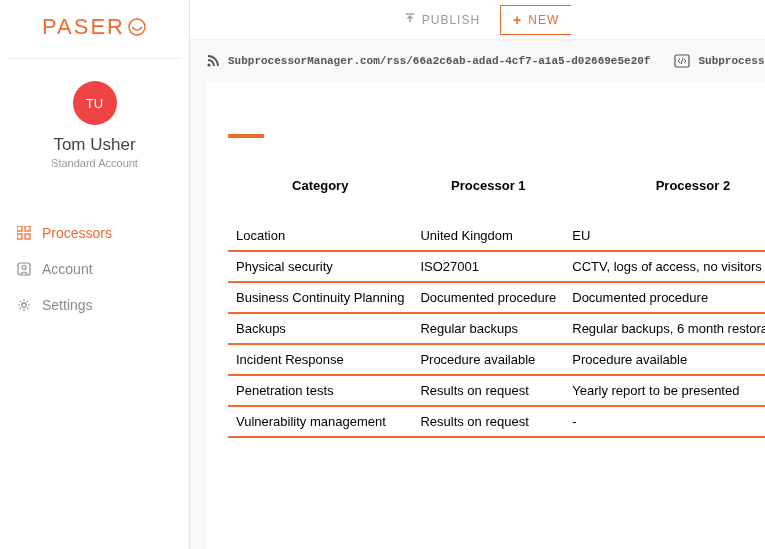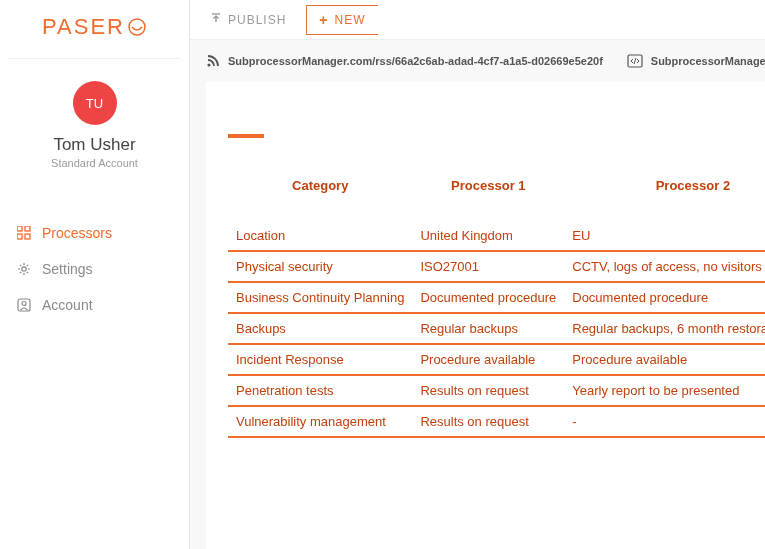--- a/index.html
+++ b/index.html
@@ -15,37 +15,37 @@
     .avatar { width: 44px; height: 44px; border-radius: 50%; background: #ef4444; color: #fff; display: inline-flex; align-items: center; justify-content: center; font-size: 13px; font-weight: 400; }
     .username { margin-top: 10px; font-size: 17px; color: #444; font-weight: 400; }
     .acct-type { font-size: 11px; color: #9a9a9a; margin-top: 2px; }
     .nav { margin-top: 30px; padding: 0 10px; }
     .nav-item { display: flex; align-items: center; padding: 10px 6px; font-size: 14px; color: #8a8a8a; cursor: pointer; }
     .nav-item.active { color: #ef6b2e; }
     .nav-item .icon { width: 16px; height: 16px; margin-right: 10px; display: inline-flex; align-items: center; justify-content: center; }
 
     
     .main { flex: 1; background: #f8f8f8; display: flex; flex-direction: column; overflow: hidden; position: relative; }
-    .topbar { height: 40px; background: #fff; display: flex; align-items: center; justify-content: flex-start; padding: 0 0 0 10px; border-bottom: 1px solid #eee; gap: 10px; }
+    .topbar { height: 40px; background: #fff; display: flex; align-items: center; justify-content: center; padding: 0 0 0 10px; border-bottom: 1px solid #eee; gap: 10px; }
     .publish { display: inline-flex; align-items: center; color: #9a9a9a; font-size: 12px; letter-spacing: 1px; cursor: pointer; padding: 6px 10px; }
     .publish .icon { margin-right: 6px; }
     .new-btn { display: inline-flex; align-items: center; color: #ef6b2e; border: 1px solid #ef6b2e; background: #fff; padding: 6px 12px; font-size: 12px; letter-spacing: 1px; cursor: pointer; border-right: none; }
     .new-btn .plus { margin-right: 6px; font-weight: bold; font-size: 14px; }
 
-    .linkbar { display: flex; align-items: center; background: #f8f8f8; padding: 14px 0 14px 16px; font-size: 11px; color: #555; font-weight: 600; gap: 24px; overflow: hidden; white-space: nowrap; }
+    .linkbar { display: flex; align-items: center; background: #f8f8f8; padding: 14px 0 14px 16px; font-size: 11px; color: #555; font-weight: 600; gap: 24px; overflow: hidden; white-space: nowrap; font-family: Liberation Mono, monospace; }
     .linkbar .link { display: inline-flex; align-items: center; gap: 8px; }
     .linkbar .link svg { flex-shrink: 0; }
 
     .content { background: #fff; margin: 0 0 0 16px; flex: 1; padding: 34px 0 0 22px; overflow: hidden; }
     .content h1 { font-size: 27px; font-weight: 400; color: #333; }
     .underline { width: 36px; height: 4px; background: #ef6b2e; margin-top: 18px; }
 
     .table-wrap { margin-top: 26px; overflow: auto; }
     table { border-collapse: collapse; width: 100%; min-width: 560px; }
-    th, td { font-size: 13px; text-align: left; padding: 7px 8px; border-bottom: 2px solid #ef6b2e; color: #c2410c; font-weight: 400; }
+    th, td { font-size: 13px; text-align: left; padding: 7px 8px; border-bottom: 2px solid #ef6b2e; color: #000000; font-weight: 400; }
     thead th { border-bottom: none; text-align: center; font-weight: 700; font-size: 13px; padding: 14px 8px 28px; }
     thead th:first-child { text-align: center; }
     tbody td:first-child { font-weight: 400; }
     tbody td { white-space: nowrap; }
     tbody tr.last td { border-bottom: 2px solid #ef6b2e; }
     tbody td.col2, tbody td.col3 { font-weight: 400; }
     td.cat { width: 165px; }
     td.col2 { width: 130px; margin-left: 38px; }
 
   </style>
@@ -78,35 +78,35 @@
               <rect x="8" y="0" width="5" height="5" fill="none" stroke="currentColor" stroke-width="1.3"></rect>
               <rect x="0" y="8" width="5" height="5" fill="none" stroke="currentColor" stroke-width="1.3"></rect>
               <rect x="8" y="8" width="5" height="5" fill="none" stroke="currentColor" stroke-width="1.3"></rect>
             </svg>
         </span>
         <span>Processors</span>
       </div>
       <div class="nav-item">
         <span class="icon">
           <svg width="14" height="14" viewBox="0 0 14 14">
-              <circle cx="7" cy="7" r="2.2" fill="none" stroke="currentColor" stroke-width="1.2"></circle>
-              <path d="M7 1 L7 3 M7 11 L7 13 M1 7 L3 7 M11 7 L13 7 M2.8 2.8 L4.2 4.2 M9.8 9.8 L11.2 11.2 M11.2 2.8 L9.8 4.2 M4.2 9.8 L2.8 11.2" stroke="currentColor" stroke-width="1.2"></path>
-            </svg>
-        </span>
-        <span>Settings</span>
-      </div>
-      <div class="nav-item">
-        <span class="icon">
-          <svg width="14" height="14" viewBox="0 0 14 14">
               <rect x="1" y="1" width="12" height="12" rx="2" fill="none" stroke="currentColor" stroke-width="1.2"></rect>
               <circle cx="7" cy="5.5" r="2" fill="none" stroke="currentColor" stroke-width="1.2"></circle>
               <path d="M3.5 12 Q7 8 10.5 12" fill="none" stroke="currentColor" stroke-width="1.2"></path>
             </svg>
         </span>
         <span>Account</span>
+      </div>
+      <div class="nav-item">
+        <span class="icon">
+          <svg width="14" height="14" viewBox="0 0 14 14">
+              <circle cx="7" cy="7" r="2.2" fill="none" stroke="currentColor" stroke-width="1.2"></circle>
+              <path d="M7 1 L7 3 M7 11 L7 13 M1 7 L3 7 M11 7 L13 7 M2.8 2.8 L4.2 4.2 M9.8 9.8 L11.2 11.2 M11.2 2.8 L9.8 4.2 M4.2 9.8 L2.8 11.2" stroke="currentColor" stroke-width="1.2"></path>
+            </svg>
+        </span>
+        <span>Settings</span>
       </div>
     </nav>
   </aside>
 
   <main class="main">
     <div class="topbar">
       <div class="publish">
         <span class="icon">
           <svg width="12" height="12" viewBox="0 0 12 12">
               <path d="M2 2 L10 2" stroke="#9a9a9a" stroke-width="1.4"></path>

